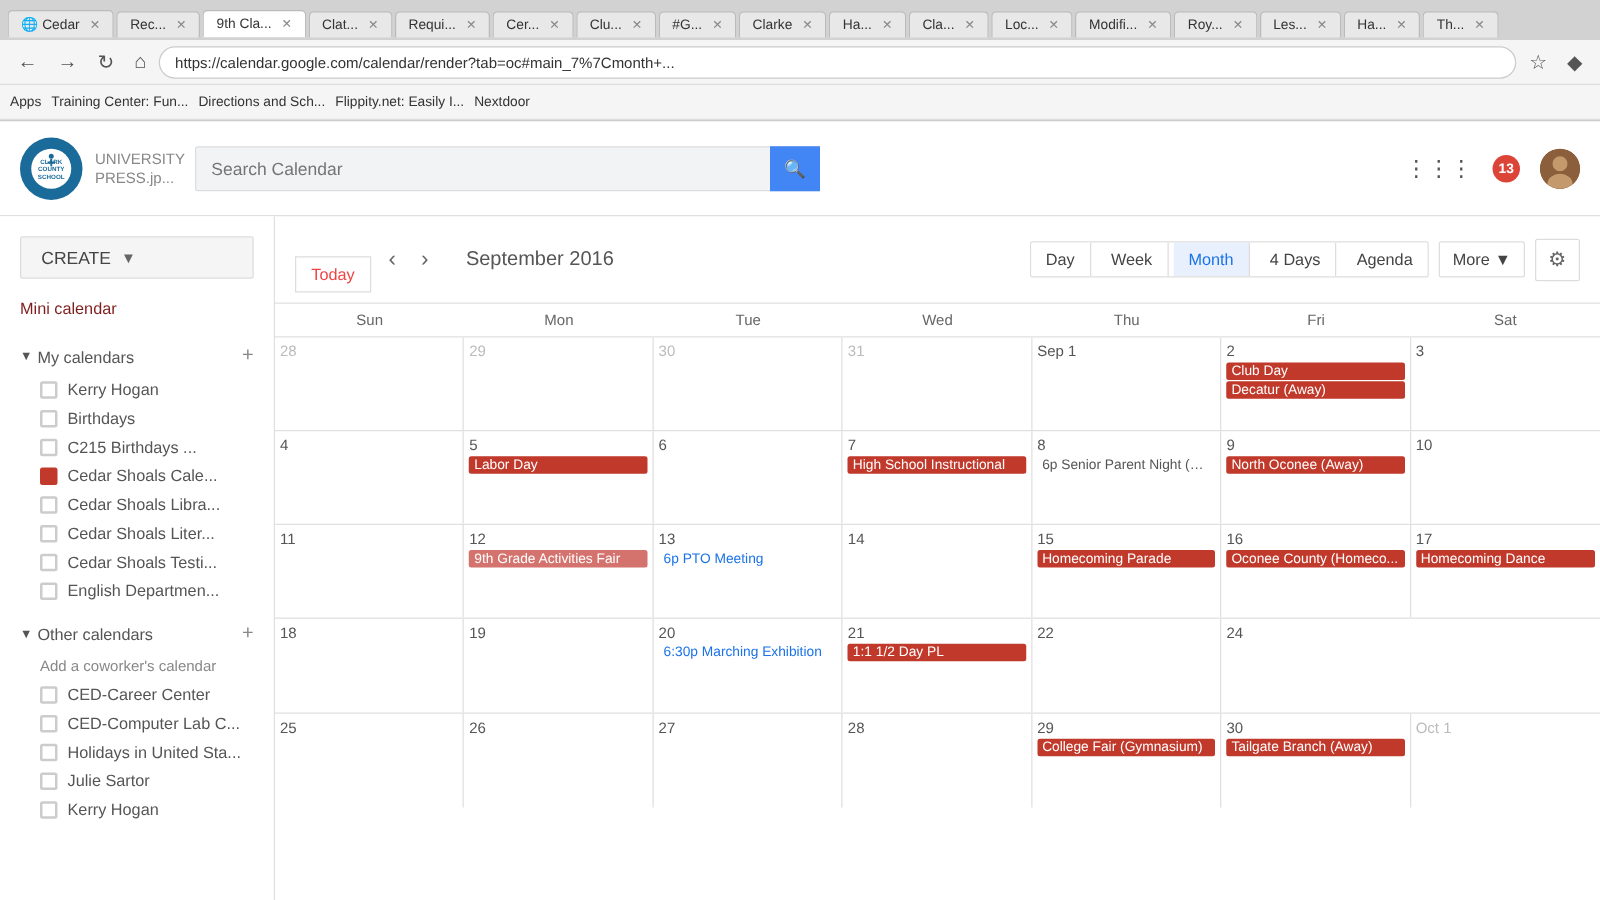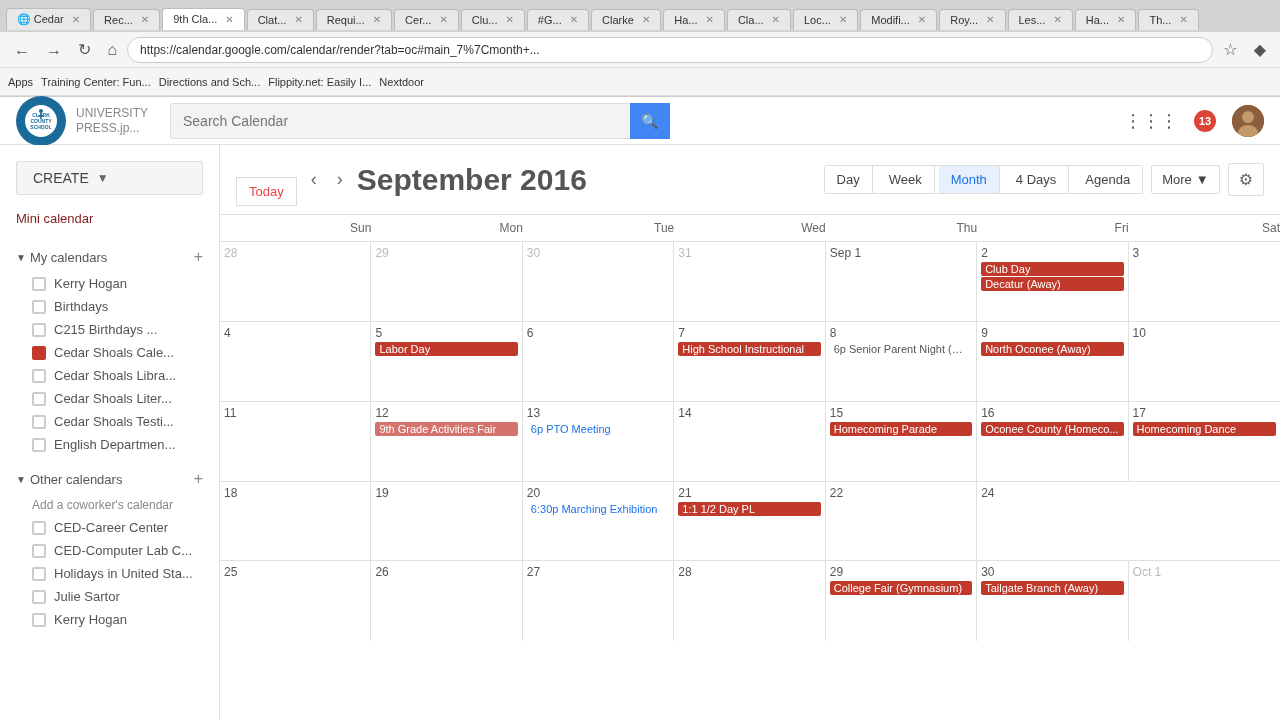--- a/index.html
+++ b/index.html
@@ -94,22 +94,22 @@
       display: flex;
       flex-direction: column;
       height: calc(720px - 96px);
       background: #fff;
     }
     .app-header {
       display: flex;
       align-items: center;
       padding: 8px 16px;
       border-bottom: 1px solid #e0e0e0;
-      gap: 18px;
-      height: 48px;
+      gap: 4px;
+      height: 76px;
     }
     .logo-area {
       display: flex;
       align-items: center;
       gap: 10px;
     }
     .school-logo {
       width: 50px;
       height: 50px;
       border-radius: 50%;
@@ -299,24 +299,24 @@
     .nav-arrow {
       border: none;
       background: none;
       cursor: pointer;
       font-size: 18px;
       color: #666;
       padding: 4px 6px;
       border-radius: 50%;
     }
     .month-title {
-      font-size: 30px;
+      font-size: 16px;
       color: #555;
-      font-weight: 700;
-      margin: 0 0;
+      font-weight: 400;
+      margin: 0 16px;
     }
     .view-buttons {
       margin-left: auto;
       display: flex;
       gap: 4px;
       border: 1px solid #ddd;
       border-radius: 2px;
       overflow: hidden;
     }
     .view-btn {
@@ -353,21 +353,21 @@
     }
 
     
     .cal-grid-wrap { flex: 1; overflow: hidden; display: flex; flex-direction: column; }
     .day-headers {
       display: grid;
       grid-template-columns: repeat(7, 1fr);
       border-bottom: 1px solid #e0e0e0;
     }
     .day-header {
-      text-align: right;
+      text-align: center;
       padding: 6px 0;
       font-size: 12px;
       color: #666;
       font-weight: 500;
     }
     .cal-grid {
       flex: 1;
       display: grid;
       grid-template-rows: repeat(6, 1fr);
       overflow: hidden;

